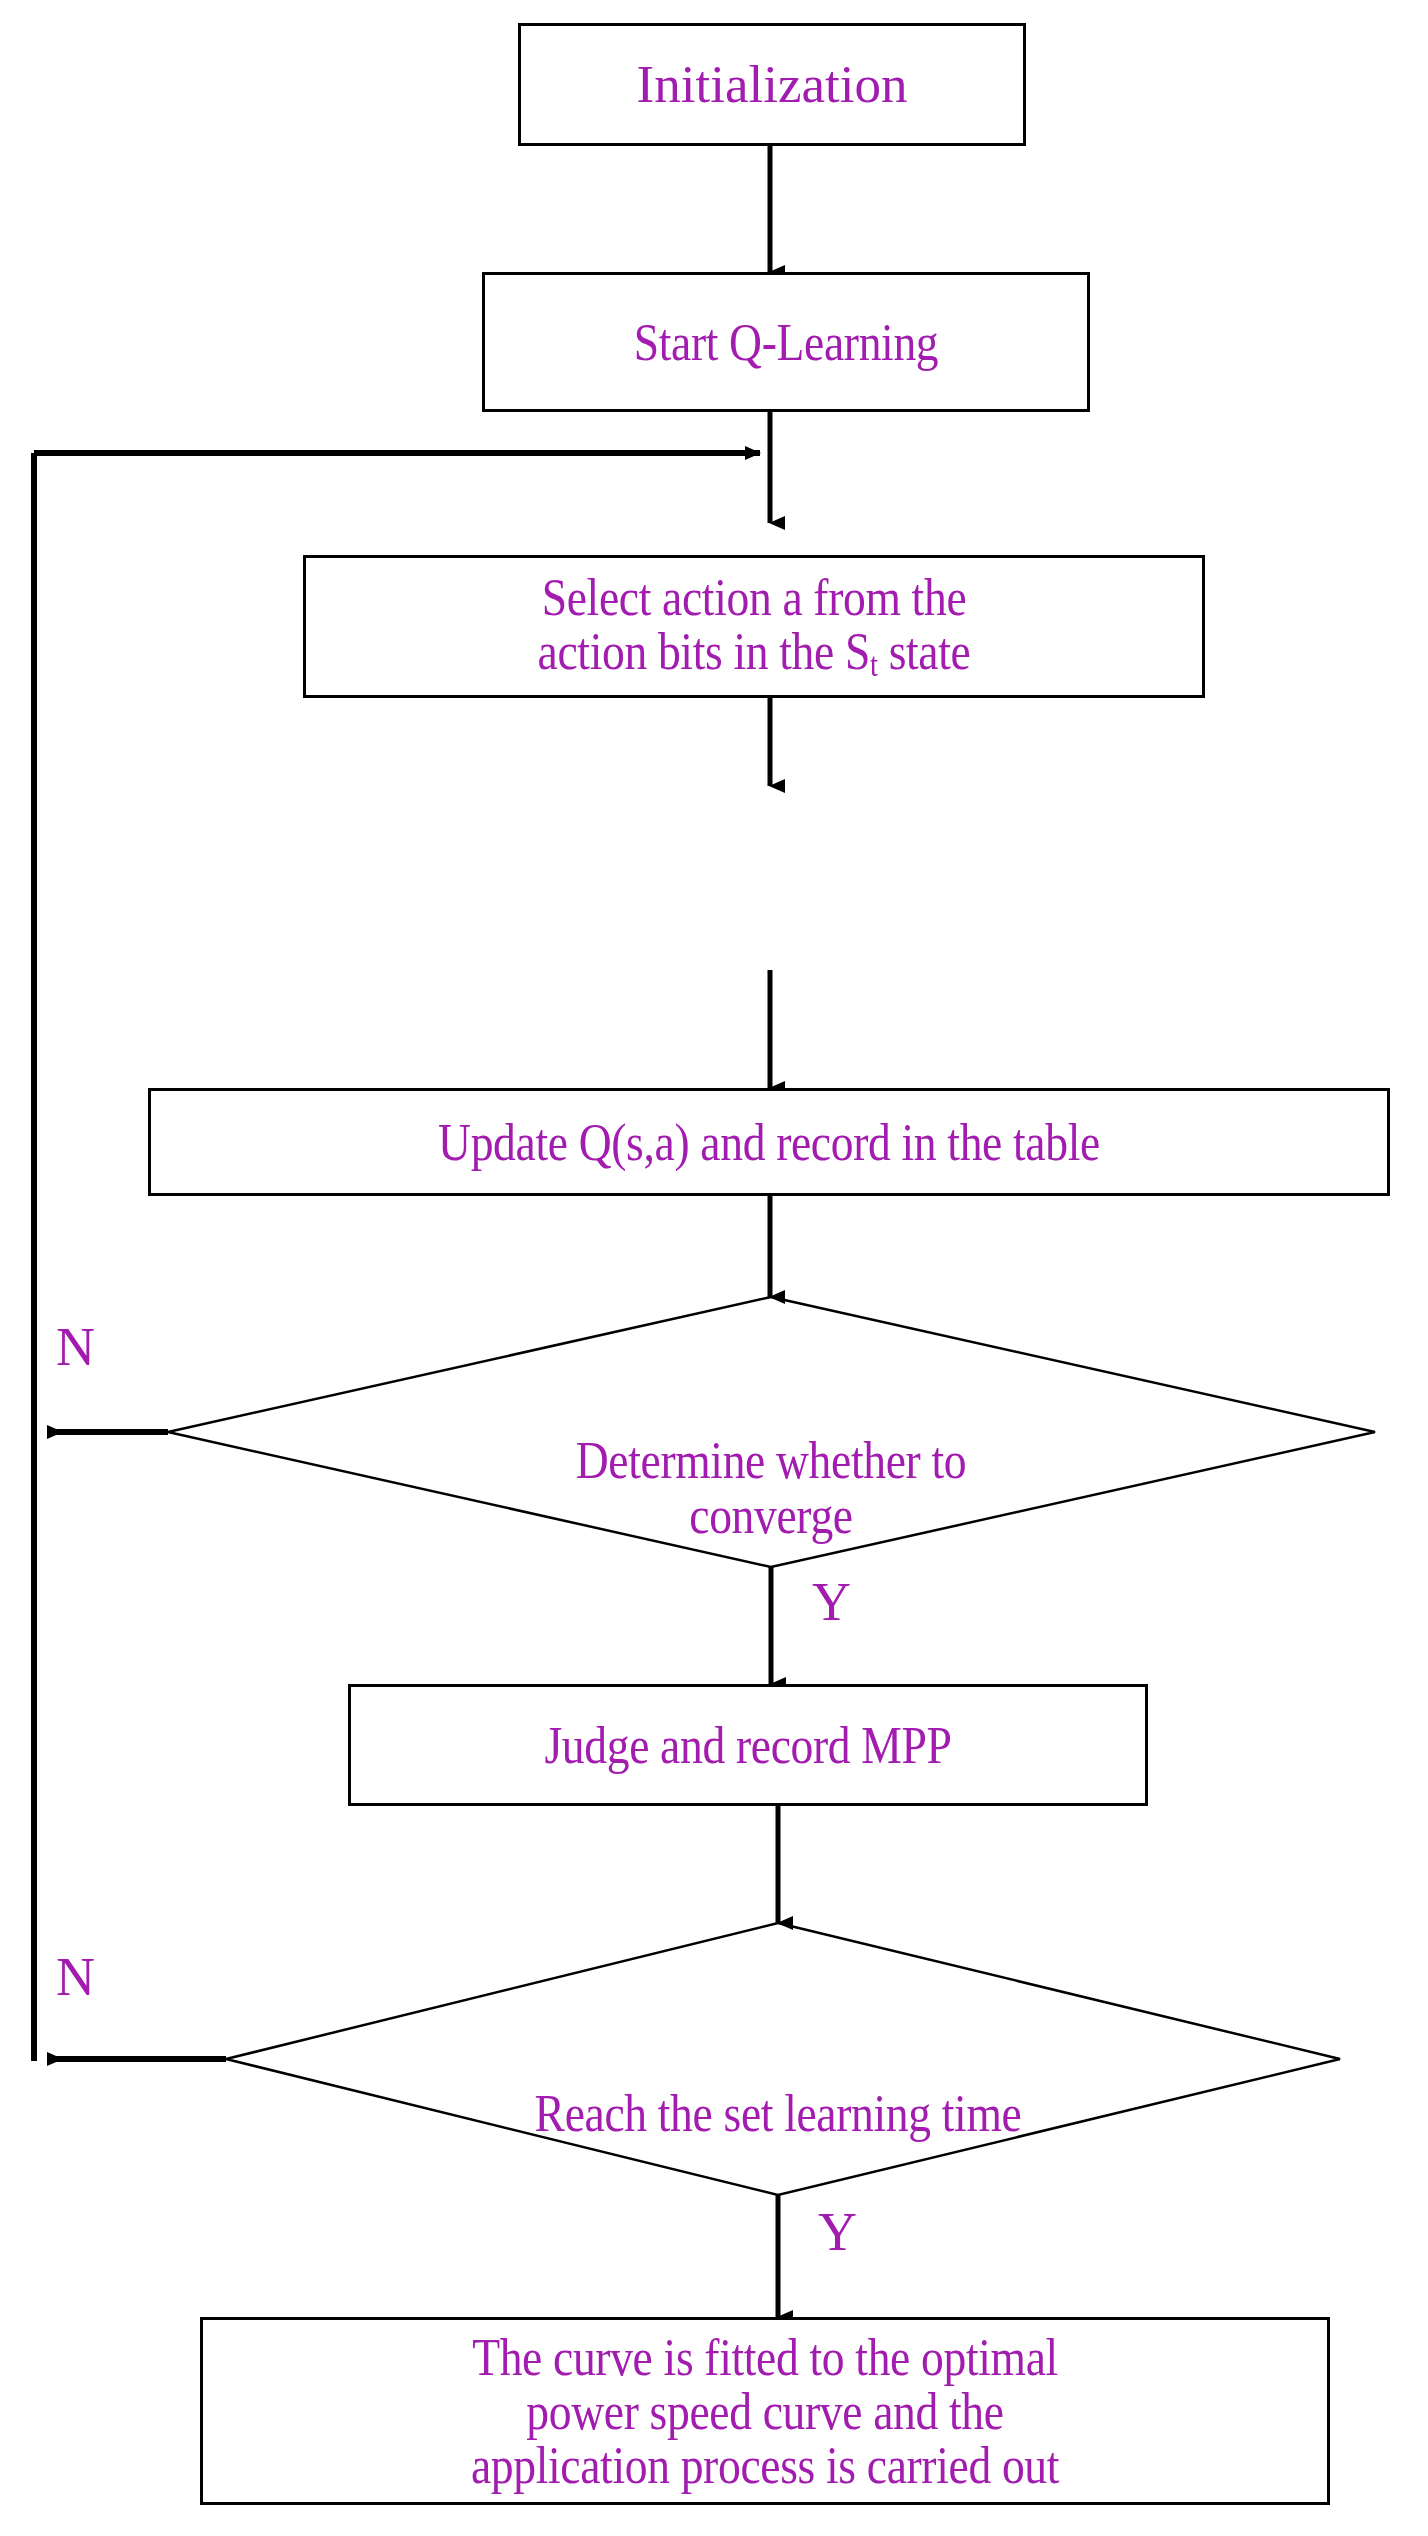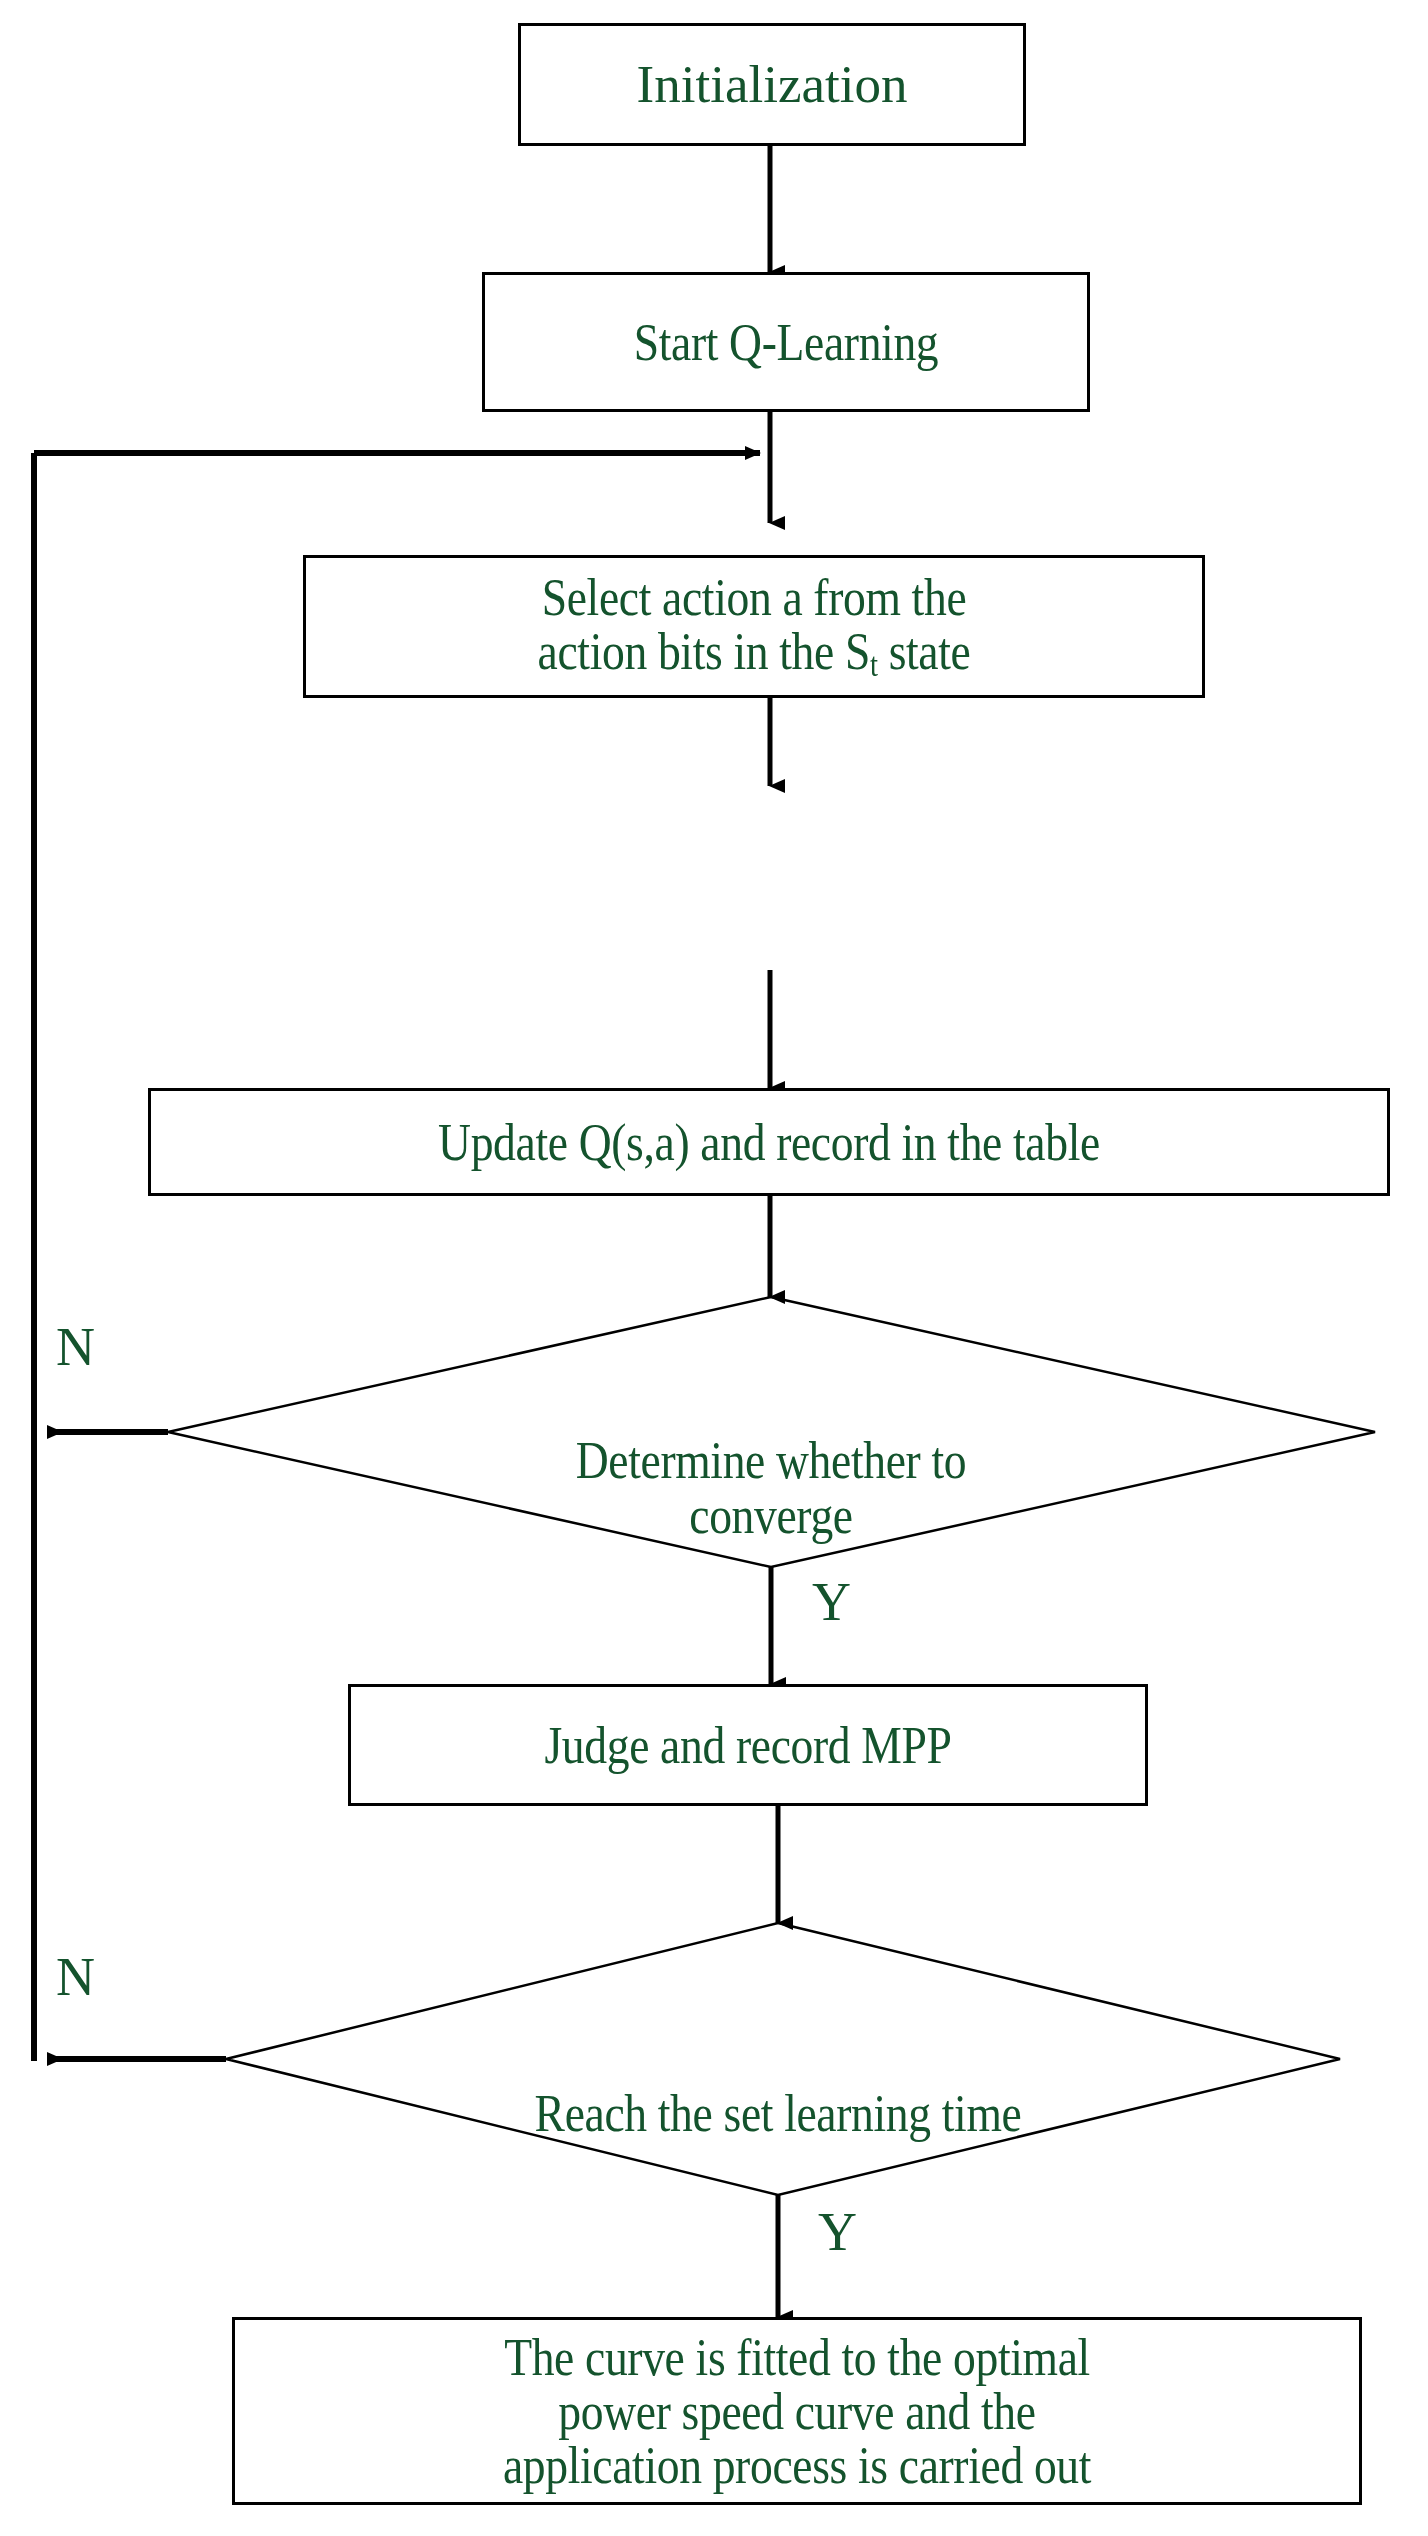--- a/index.html
+++ b/index.html
@@ -8,21 +8,21 @@
     padding: 0;
     background: #ffffff;
   }
   #canvas {
     position: relative;
     width: 1400px;
     height: 2536px;
     background: #ffffff;
     overflow: hidden;
     font-family: "Liberation Serif", "DejaVu Serif", serif;
-    color: #14532d;
+    color: #a21caf;
   }
   #svg-layer {
     position: absolute;
     left: 0; top: 0;
     width: 1428px;
     height: 2536px;
   }
   .node {
     position: absolute;
     box-sizing: border-box;
@@ -142,21 +142,21 @@
   </div>
 
   <div class="node proc-box" style="left:348px; top:1684px; width:800px; height:122px;">
     <span class="node-label">Judge and record MPP</span>
   </div>
 
   <div class="decision-label" style="left:328px; top:2030px; width:900px;">
     <span>Reach the set learning time</span>
   </div>
 
-  <div class="node proc-box" style="left:200px; top:2317px; width:1130px; height:188px;margin-left:32px;">
+  <div class="node proc-box" style="left:200px; top:2317px; width:1130px; height:188px;">
     <span class="node-label">The curve is fitted to the optimal
 power speed curve and the
 application process is carried out</span>
   </div>
 
   <div class="branch-label" style="left:56px; top:1320px;">
     <span>N</span>
   </div>
 
   <div class="branch-label" style="left:812px; top:1575px;">

